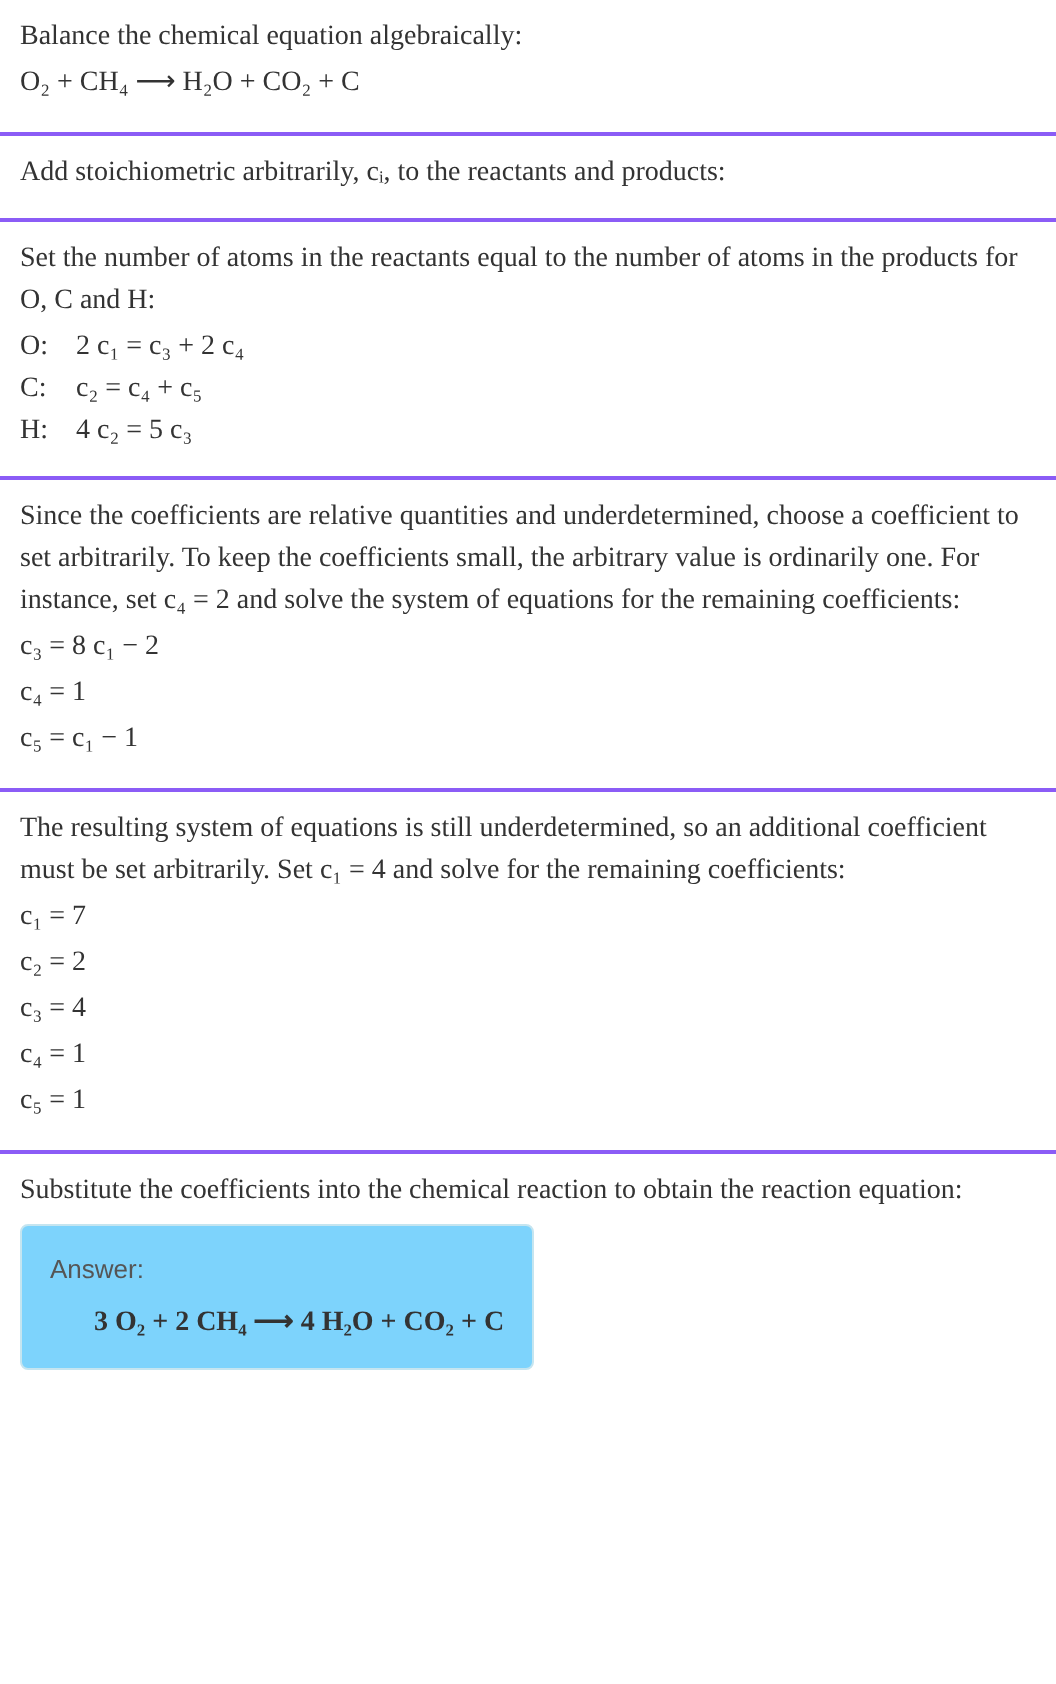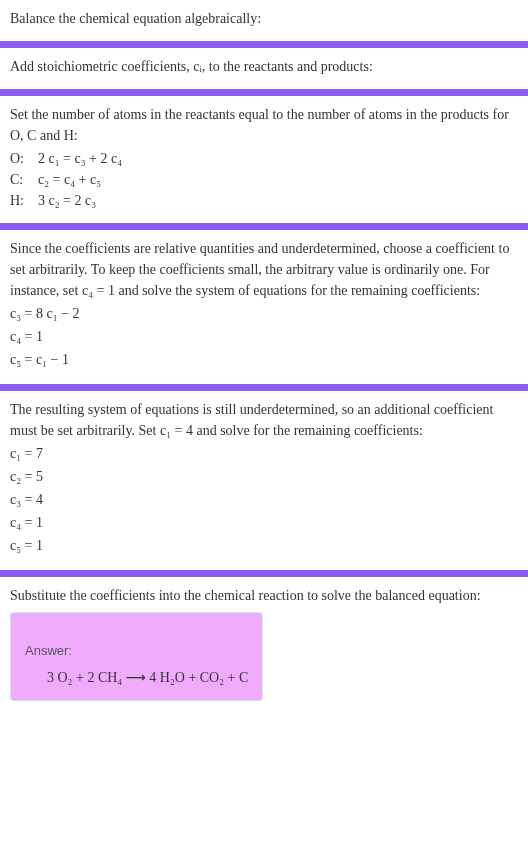--- a/index.html
+++ b/index.html
@@ -6,100 +6,102 @@
   body {
     width: 528px;
     background: #ffffff;
     font-family: Georgia, 'Times New Roman', serif;
     color: #333333;
     font-size: 14px;
     line-height: 1.5;
   }
   .section {
     padding: 8px 10px 12px 10px;
-    border-bottom: 7px solid #8b5cf6;
+    border-bottom: 2px solid #8b5cf6;
   }
   .section:last-of-type {
     border-bottom: none;
   }
   .math-line {
     margin: 2px 0;
   }
   .atom-table {
     margin-top: 2px;
   }
   .atom-row {
     display: flex;
   }
   .atom-label {
     width: 28px;
   }
   .answer-box {
     display: inline-block;
-    background: #f0abfc;
+    background: #7dd3fc;
     border: 1px solid #c5e5f0;
     border-radius: 4px;
-    padding: 28px 14px 12px 14px;
+    padding: 12px 14px 12px 14px;
     margin-top: 6px;
   }
   .answer-label {
     font-size: 13px;
     color: #555555;
     font-family: Arial, sans-serif;
     margin-bottom: 6px;
   }
   .answer-eq {
     padding-left: 22px;
     font-size: 14px;
+    font-weight: bold;
   }
 </style>
 </head>
 <body>
 
 <div class="section">
   <div>Balance the chemical equation algebraically:</div>
+  <div class="math-line">O₂ + CH₄ ⟶ H₂O + CO₂ + C</div>
 </div>
 
 <div class="section">
-  <div>Add stoichiometric coefficients, cᵢ, to the reactants and products:</div>
+  <div>Add stoichiometric arbitrarily, cᵢ, to the reactants and products:</div>
 </div>
 
 <div class="section">
   <div>Set the number of atoms in the reactants equal to the number of atoms in the products for O, C and H:</div>
   <div class="atom-table">
     <div class="atom-row">
       <div class="atom-label">O:</div>
       <div>2 c₁ = c₃ + 2 c₄</div>
     </div>
     <div class="atom-row">
       <div class="atom-label">C:</div>
       <div>c₂ = c₄ + c₅</div>
     </div>
     <div class="atom-row">
       <div class="atom-label">H:</div>
-      <div>3 c₂ = 2 c₃</div>
+      <div>4 c₂ = 5 c₃</div>
     </div>
   </div>
 </div>
 
 <div class="section">
-  <div>Since the coefficients are relative quantities and underdetermined, choose a coefficient to set arbitrarily. To keep the coefficients small, the arbitrary value is ordinarily one. For instance, set c₄ = 1 and solve the system of equations for the remaining coefficients:</div>
+  <div>Since the coefficients are relative quantities and underdetermined, choose a coefficient to set arbitrarily. To keep the coefficients small, the arbitrary value is ordinarily one. For instance, set c₄ = 2 and solve the system of equations for the remaining coefficients:</div>
   <div class="math-line">c₃ = 8 c₁ − 2</div>
   <div class="math-line">c₄ = 1</div>
   <div class="math-line">c₅ = c₁ − 1</div>
 </div>
 
 <div class="section">
   <div>The resulting system of equations is still underdetermined, so an additional coefficient must be set arbitrarily. Set c₁ = 4 and solve for the remaining coefficients:</div>
   <div class="math-line">c₁ = 7</div>
-  <div class="math-line">c₂ = 5</div>
+  <div class="math-line">c₂ = 2</div>
   <div class="math-line">c₃ = 4</div>
   <div class="math-line">c₄ = 1</div>
   <div class="math-line">c₅ = 1</div>
 </div>
 
 <div class="section">
-  <div>Substitute the coefficients into the chemical reaction to solve the balanced equation:</div>
+  <div>Substitute the coefficients into the chemical reaction to obtain the reaction equation:</div>
   <div class="answer-box">
     <div class="answer-label">Answer:</div>
     <div class="answer-eq">3 O₂ + 2 CH₄ ⟶ 4 H₂O + CO₂ + C</div>
   </div>
 </div>
 
 </body></html>

